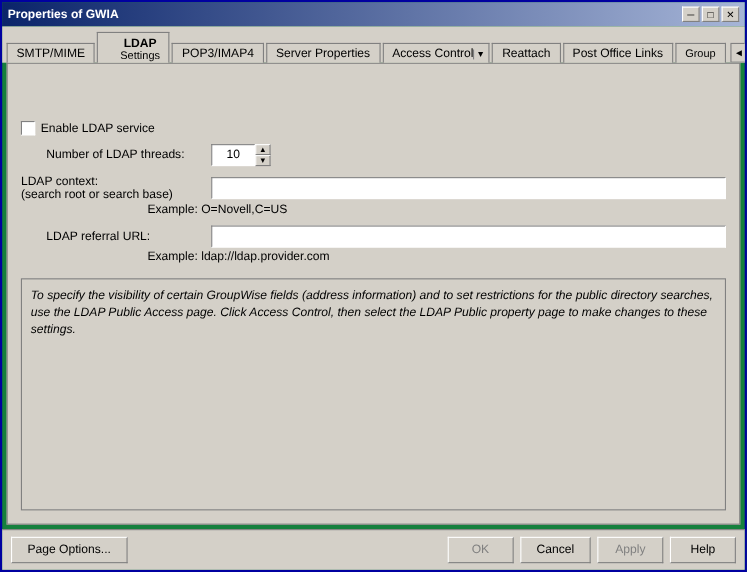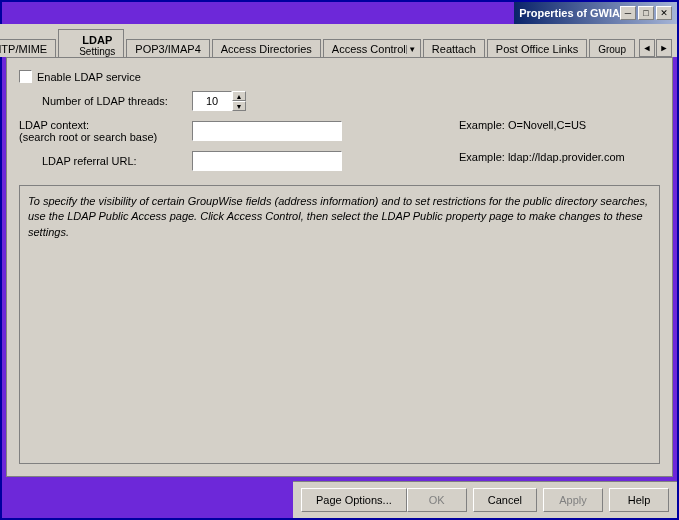--- a/index.html
+++ b/index.html
@@ -5,25 +5,24 @@
     * { box-sizing: border-box; margin: 0; padding: 0; }
     body {
       font-family: 'Segoe UI', Tahoma, Arial, sans-serif;
       font-size: 11px;
       background: #d4d0c8;
     }
     .window {
       width: 679px;
       height: 520px;
       border: 2px solid #0000a0;
-      background: #6d28d9;
+      background: #15803d;
       display: flex;
       flex-direction: column;
       position: relative;
-      align-items: flex-end;
     }
     .title-bar {
       background: linear-gradient(to right, #0a246a, #a6b5d7);
       color: white;
       padding: 3px 5px;
       display: flex;
       align-items: center;
       justify-content: space-between;
       height: 22px;
     }
@@ -109,20 +108,21 @@
       margin: 0 4px 4px 4px;
       padding: 12px;
       display: flex;
       flex-direction: column;
       gap: 8px;
     }
     .checkbox-row {
       display: flex;
       align-items: center;
       gap: 5px;
+      margin-top: 40px;
     }
     .checkbox-win {
       width: 13px;
       height: 13px;
       border: 1px solid;
       border-color: #808080 #ffffff #ffffff #808080;
       background: white;
       display: flex;
       align-items: center;
       justify-content: center;
@@ -179,21 +179,21 @@
       border-color: #ffffff #808080 #808080 #ffffff;
       display: flex;
       align-items: center;
       justify-content: center;
       cursor: pointer;
       font-size: 7px;
       line-height: 1;
     }
     .form-section {
       display: flex;
-      flex-direction: row;
+      flex-direction: column;
       gap: 2px;
     }
     .example-text {
       margin-left: 115px;
       font-size: 11px;
       color: #000;
     }
     .info-box {
       border: 1px solid #808080;
       background: #d4d0c8;
@@ -271,21 +271,21 @@
       <span>SMTP/MIME</span>
     </div>
     <div class="tab active tab-with-sub" style="padding-bottom: 0;">
       <span>LDAP</span>
       <span style="font-size:10px; font-weight:normal;">Settings</span>
     </div>
     <div class="tab">
       <span>POP3/IMAP4</span>
     </div>
     <div class="tab">
-      <span>Access Directories</span>
+      <span>Server Properties</span>
     </div>
     <div class="tab tab-dropdown" style="padding-right: 2px;">
       <span>Access Control</span>
       <span class="tab-dropdown-arrow">▼</span>
     </div>
     <div class="tab">
       <span>Reattach</span>
     </div>
     <div class="tab">
       <span>Post Office Links</span>

